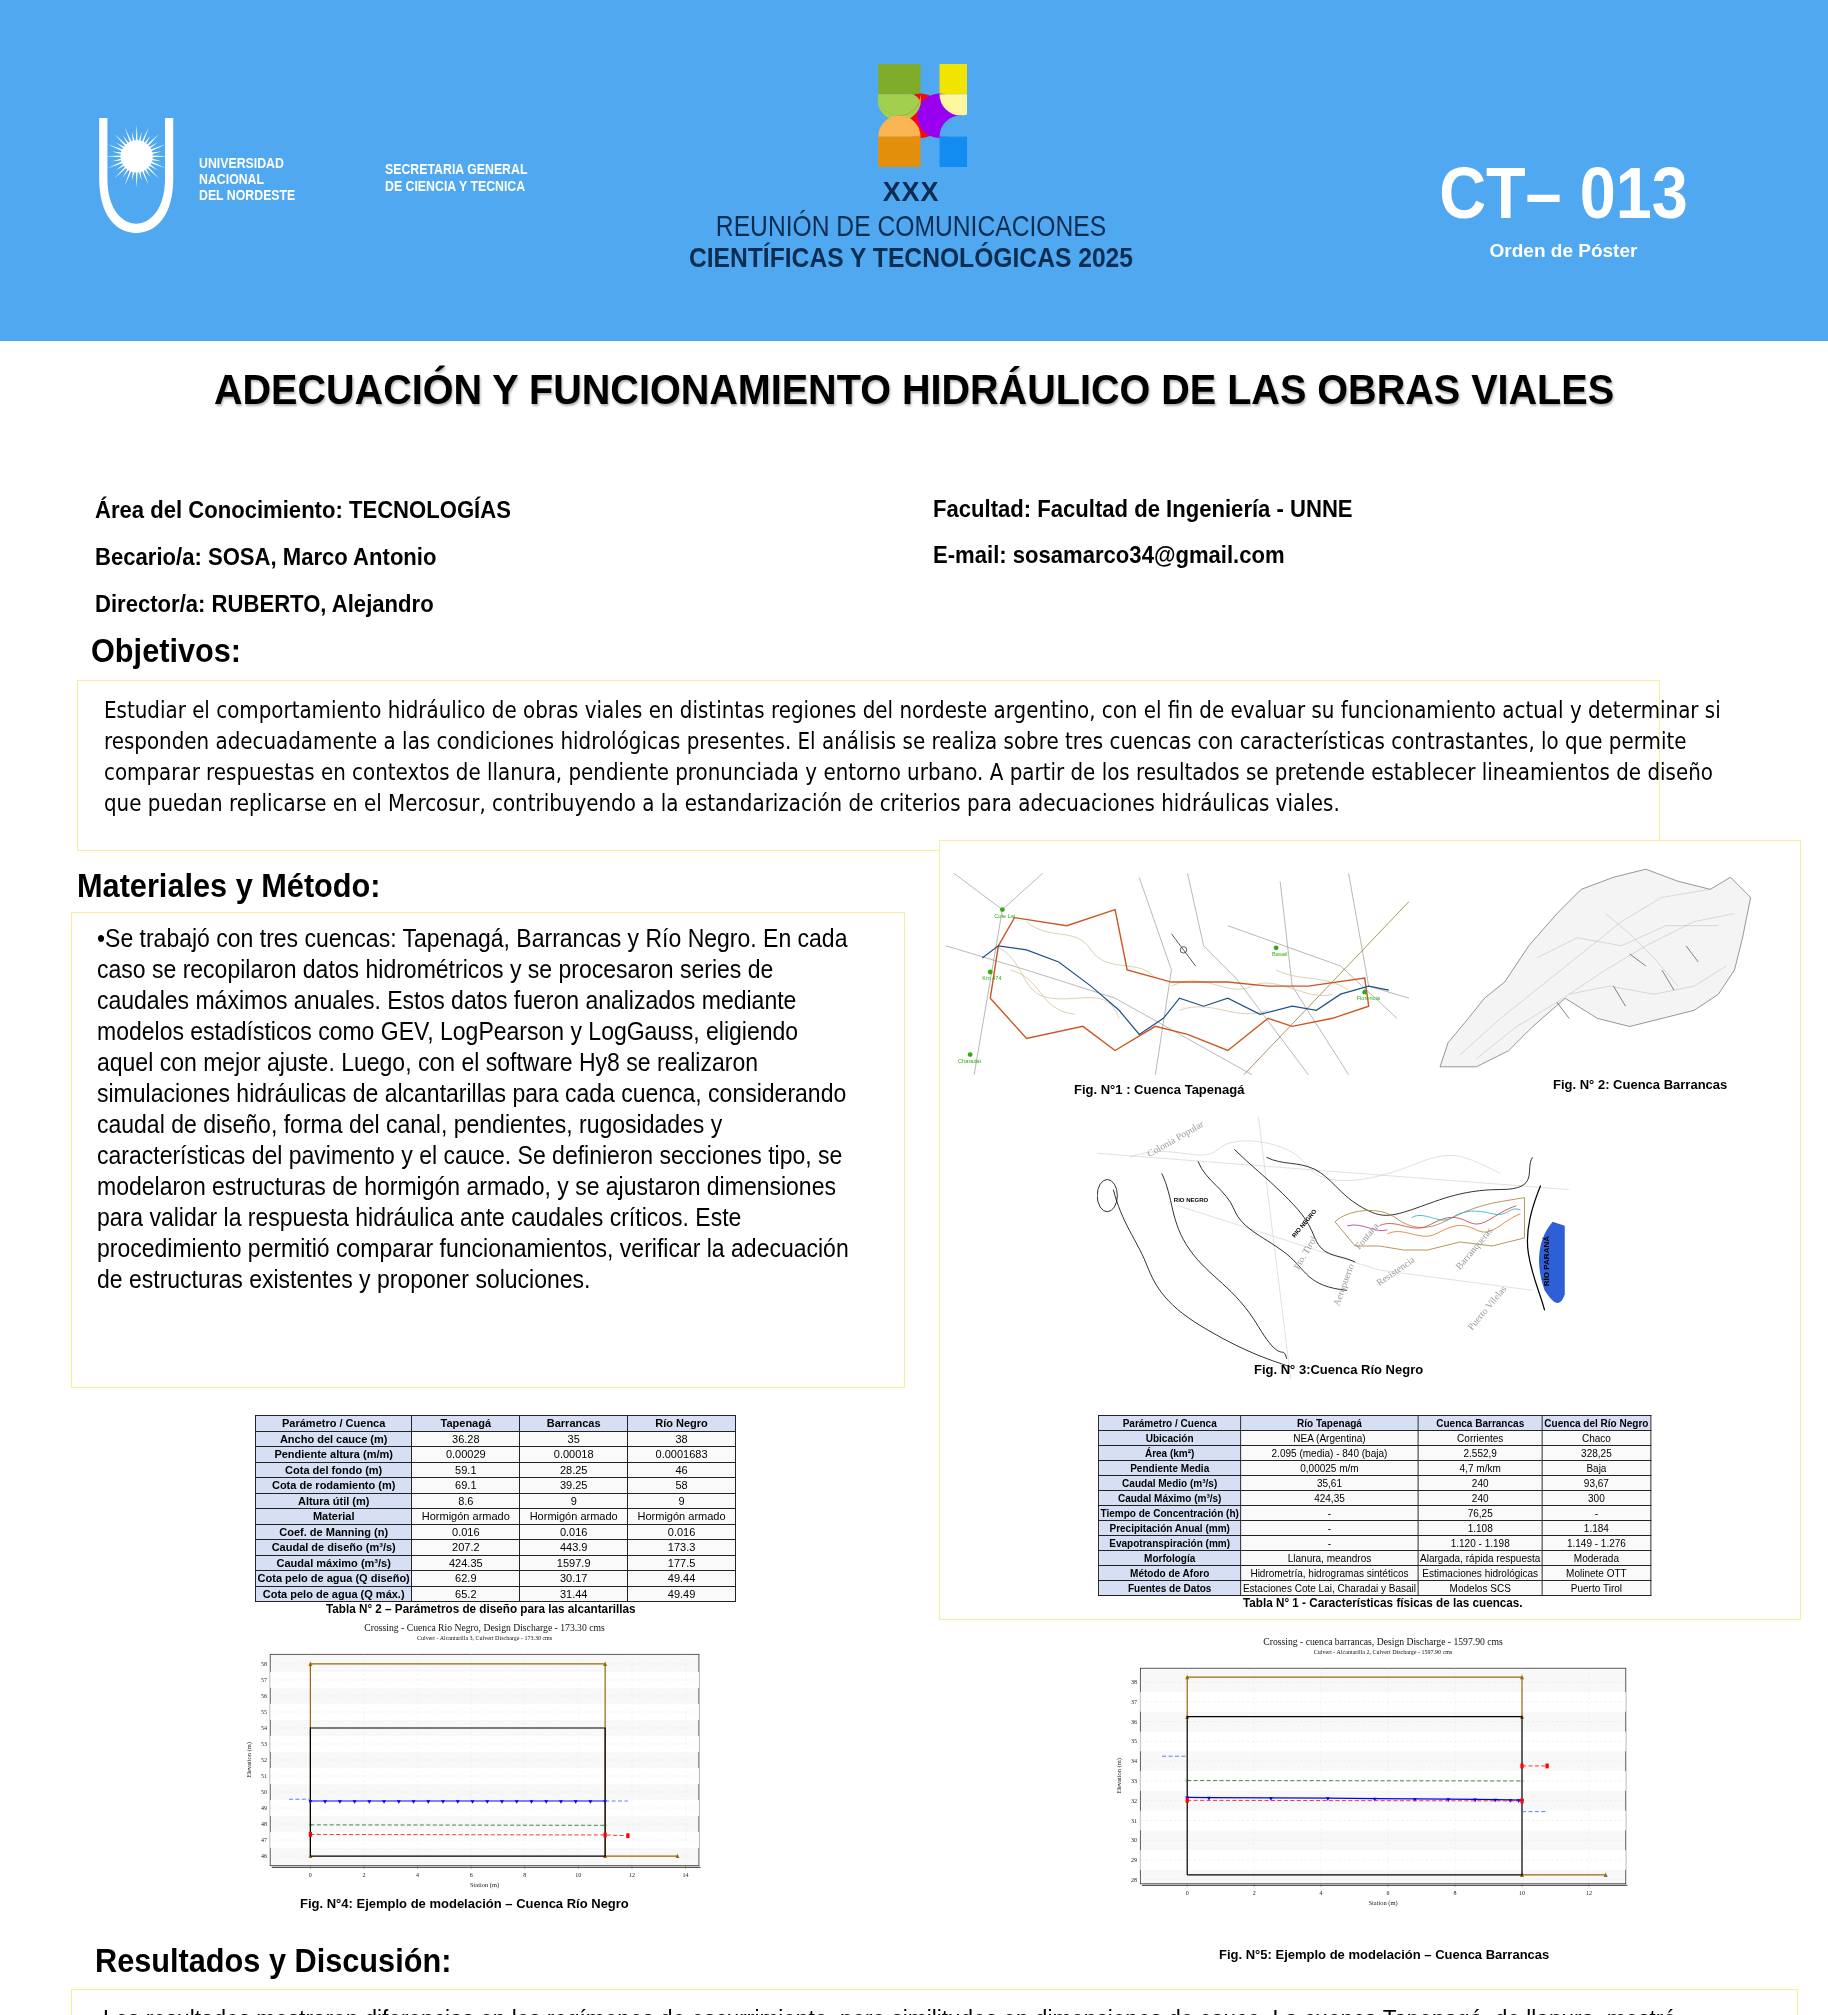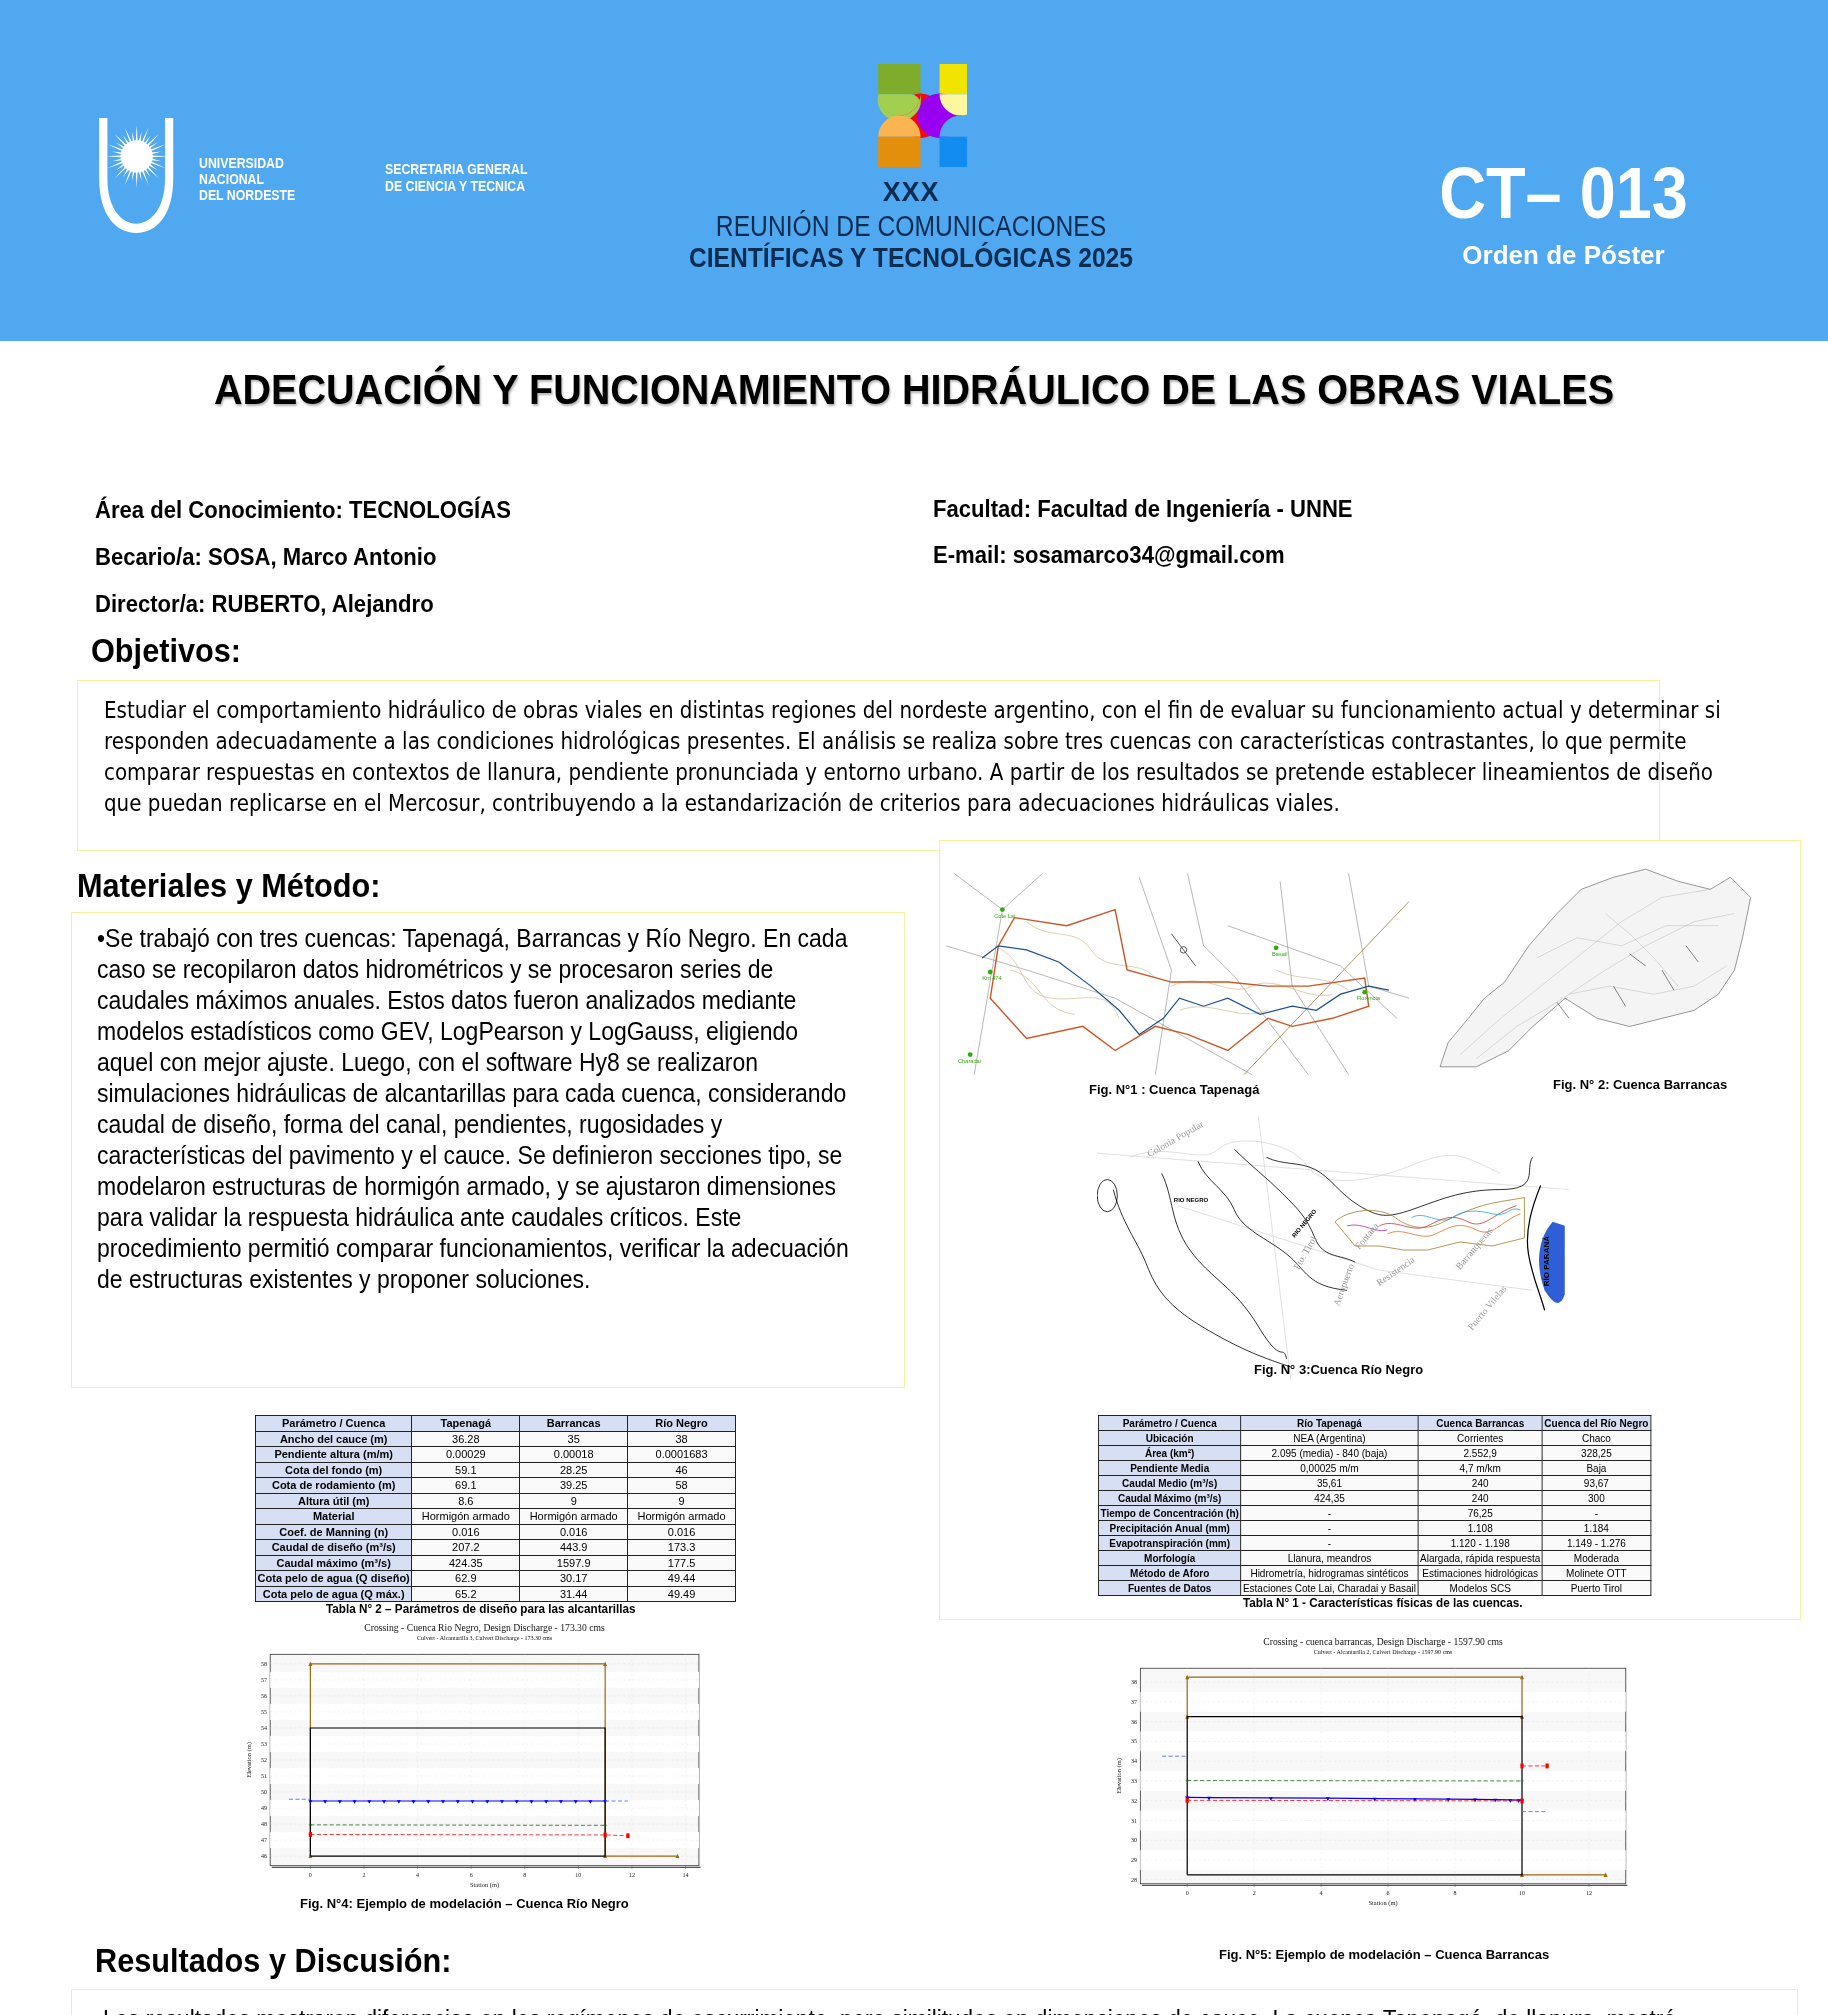--- a/index.html
+++ b/index.html
@@ -11,21 +11,21 @@
   
   #header { left: 0; top: 0; width: 1828px; height: 341px; background: #4fa8f0; }
   #unne-logo { left: 87px; top: 118px; width: 99px; height: 117px; }
   .unne-text { left: 199px; top: 155px; color: #fff; font-weight: bold; font-size: 14.5px; line-height: 16px; transform: scaleX(0.85); transform-origin: left top; }
   .sec-text { left: 385px; top: 161px; color: #fff; font-weight: bold; font-size: 14.5px; line-height: 17px; transform: scaleX(0.85); transform-origin: left top; }
   #event-logo { left: 862px; top: 64px; width: 105px; height: 105px; }
   #event-xxx { left: 629px; top: 177px; width: 564px; text-align: center; color: #0c2d52; font-weight: bold; font-size: 27px; letter-spacing: 0.8px; }
   #event-line1 { left: 629px; top: 210px; width: 564px; text-align: center; color: #0c2d52; font-size: 29px; transform: scaleX(0.85); }
   #event-line2 { left: 629px; top: 242px; width: 564px; text-align: center; color: #0c2d52; font-weight: bold; font-size: 28px; transform: scaleX(0.88); }
   #poster-code { left: 1390px; top: 155px; width: 347px; text-align: center; color: #fff; font-weight: bold; font-size: 72px; line-height: 77px; transform: scaleX(0.9); }
-  #poster-order { left: 1390px; top: 240px; width: 347px; text-align: center; color: #fff; font-weight: bold; font-size: 26px; }
+  #poster-order { left: 1390px; top: 240px; width: 347px; text-align: center; color: #fff; font-weight: bold; font-size: 19px; }
 
   
   #main-title { left: 0; top: 365px; width: 1828px; text-align: center; font-weight: bold; font-size: 43px; text-shadow: 1.2px 2.4px 2.4px rgba(0,0,0,0.3); transform: scaleX(0.92); }
 
   
   .info { font-weight: bold; font-size: 24px; transform: scaleX(0.92); transform-origin: left top; white-space: nowrap; }
 
   .section-h { font-weight: bold; font-size: 33px; transform: scaleX(0.93); transform-origin: left top; white-space: nowrap; }
 
   .ybox { border: 1.6px solid #f7ef9a; background: #fff; }
@@ -183,21 +183,21 @@
       <text x="90" y="285">Km 474</text>
       <text x="30" y="490">Charadai</text>
       <text x="810" y="225">Basail</text>
       <text x="1020" y="335">Florencia</text>
     </g>
     <g stroke="#333" stroke-width="2">
         <path d="M560 170 L620 250"></path>
         <circle cx="590" cy="210" r="8" fill="none"></circle>
       </g>
   </svg>
-  <div class="abs fig-caption" style="left:149px; top:241px;text-align:right;">Fig. N°1 : Cuenca Tapenagá</div>
+  <div class="abs fig-caption" style="left:134px; top:241px;text-align:right;">Fig. N°1 : Cuenca Tapenagá</div>
 
   <svg class="abs" style="left:496px; top:24px; width:359px; height:206px;" viewBox="0 0 890 510">
     <path d="M10 500 L30 440 L80 380 L120 330 L170 290 L230 200 L300 120 L360 60 L440 30 L520 10 L600 40 L680 60 L730 30 L780 80 L760 180 L740 260 L700 320 L640 360 L560 380 L480 400 L400 380 L320 330 L240 400 L180 460 L100 500 Z" fill="#f4f4f4" stroke="#555" stroke-width="1.5"></path>
     <g stroke="#aaa" stroke-width="1" fill="none">
       <path d="M60 470 L160 380 L260 300 L360 220 L460 140 L560 80 L680 60"></path>
       <path d="M100 480 L200 400 L300 340 L420 260 L520 200 L640 140 L740 120"></path>
       <path d="M330 320 L430 300 L540 320 L640 300 L720 250"></path>
       <path d="M250 230 L350 180 L460 200 L570 150 L700 150"></path>
       <path d="M420 120 L480 170 L540 230 L600 300"></path>
     </g>

